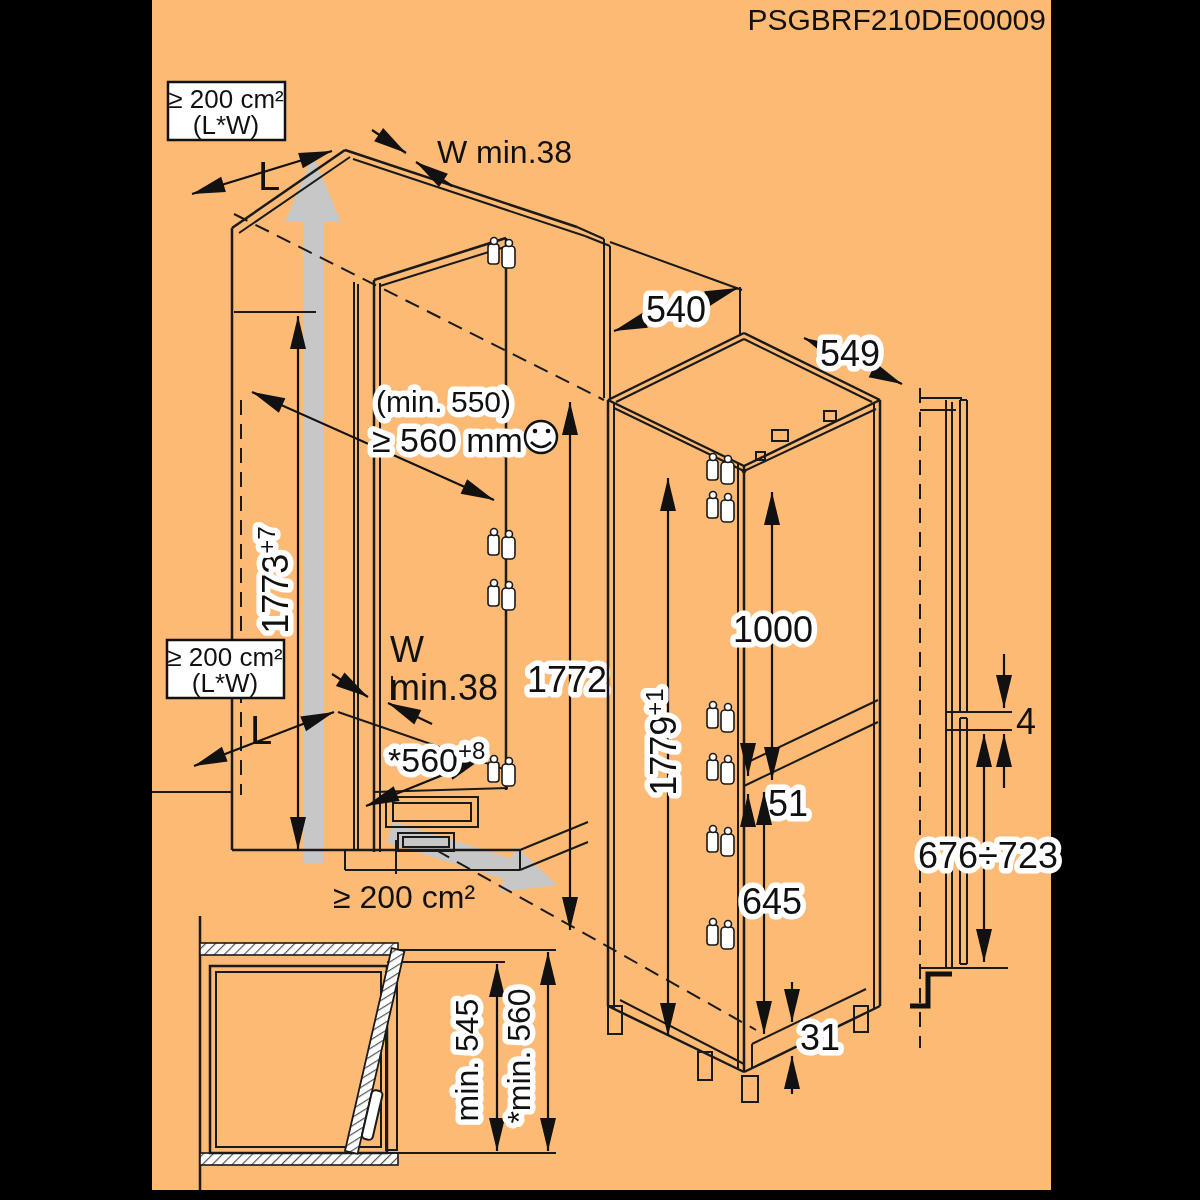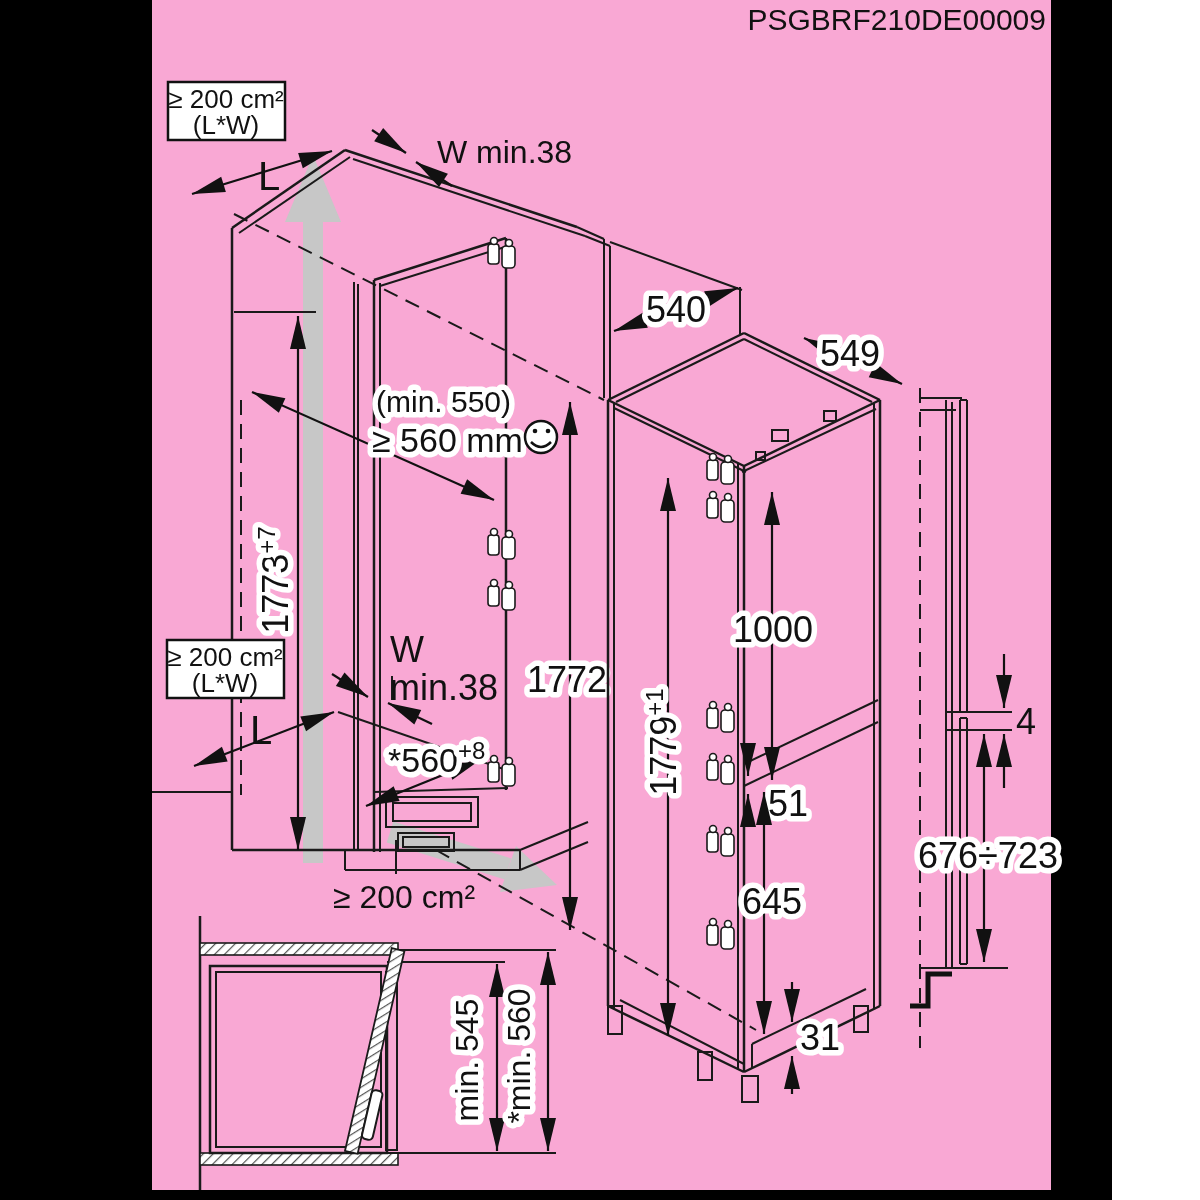--- a/index.html
+++ b/index.html
@@ -1,16 +1,16 @@
 <!DOCTYPE html>
 <html><head>
 <meta charset="utf-8">
 <style>
   html,body{margin:0;padding:0;background:#fff;}
-  .stage{width:1112px;height:1200px;position:relative;background:#f9a8d4;overflow:hidden;}
+  .stage{width:1200px;height:1200px;position:relative;background:#fdba74;overflow:hidden;}
   svg{display:block;font-family:"Liberation Sans", sans-serif;}
   .ln{stroke:#1a1a1a;stroke-width:2;fill:none;}
   .ln25{stroke:#1a1a1a;stroke-width:2.5;fill:none;}
   .thick{stroke:#111;stroke-width:5;fill:none;}
   .dash{stroke:#1a1a1a;stroke-width:2;fill:none;stroke-dasharray:15 9;}
   .dim{stroke:#111;stroke-width:2.2;fill:none;}
   .txt{fill:#111;}
   .halo{paint-order:stroke;stroke:#ffffff;stroke-width:11px;stroke-linejoin:round;fill:#111;}
   .f36{font-size:36px;}
   .f34{font-size:34px;}

